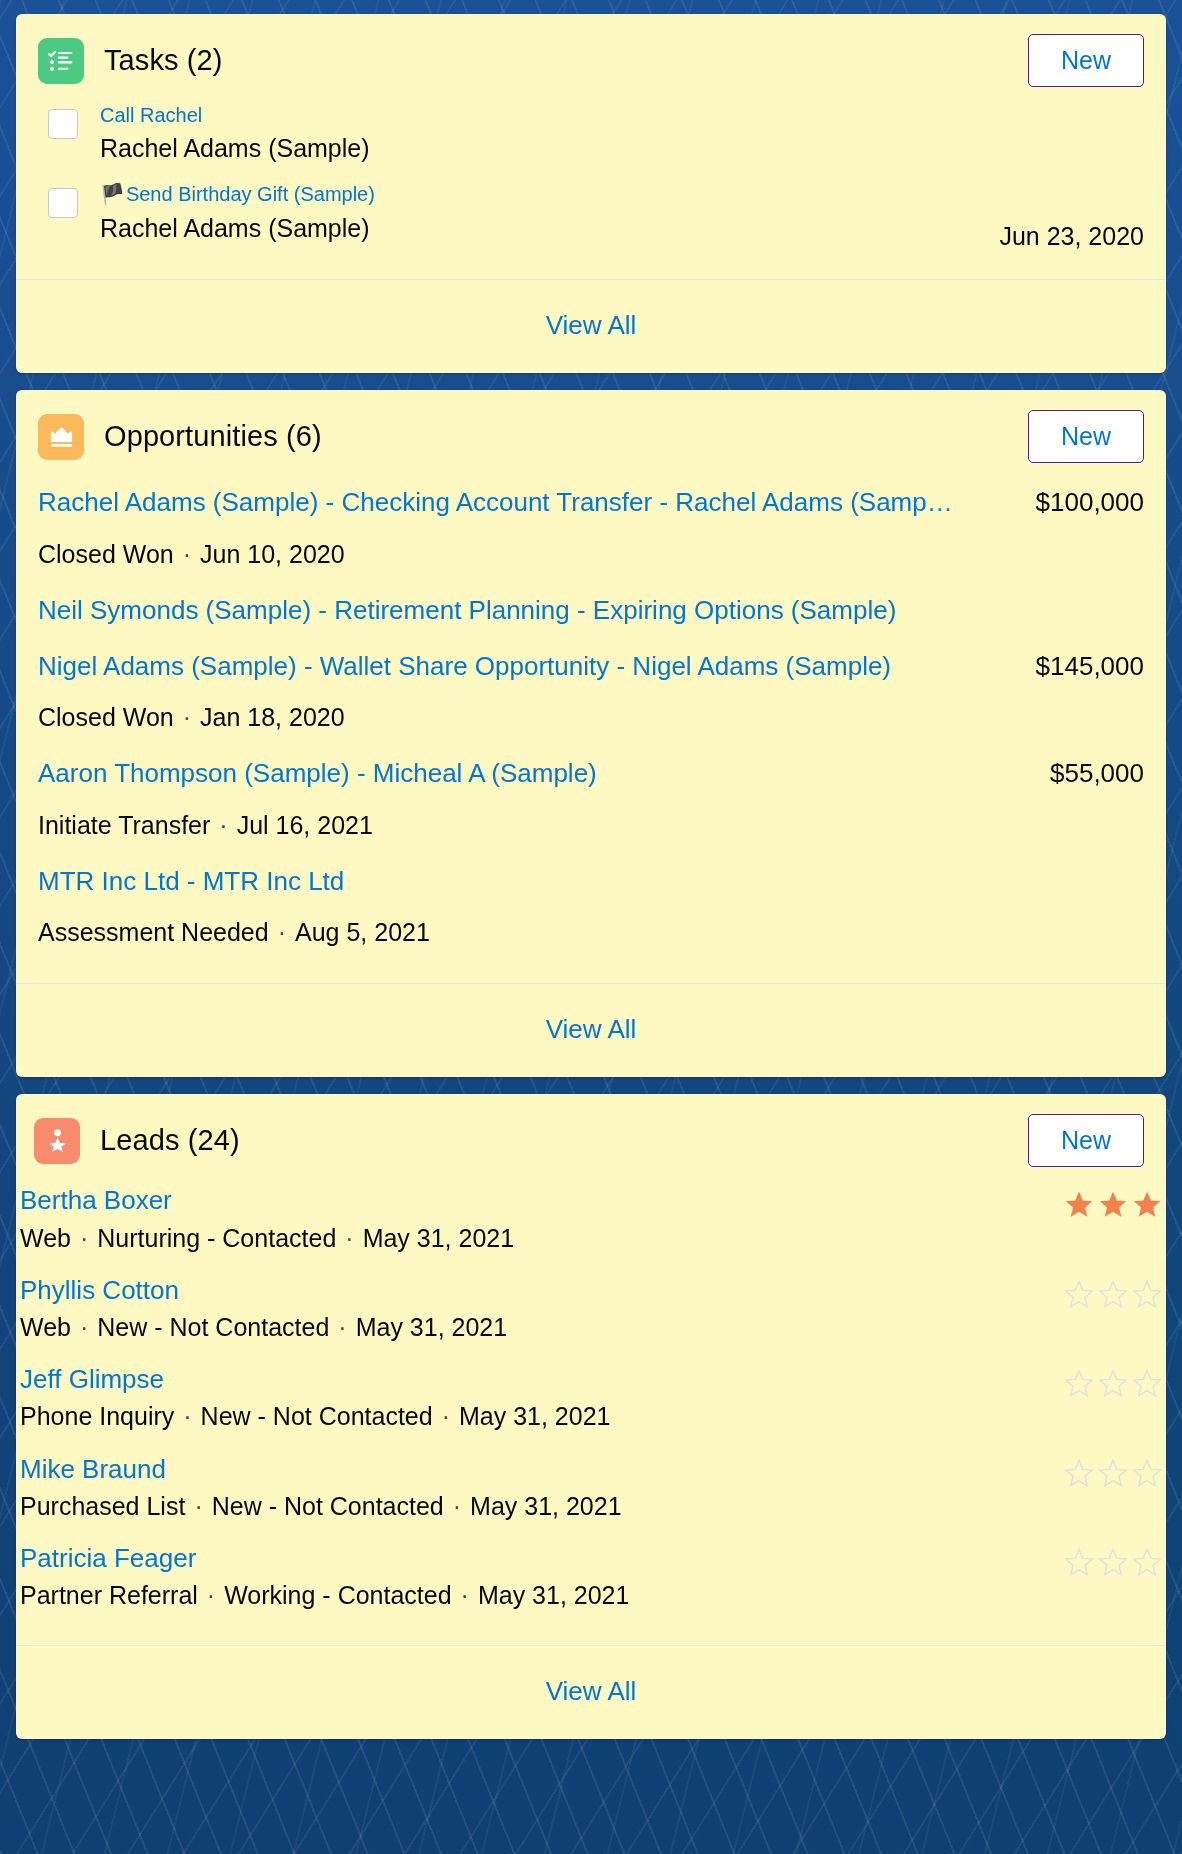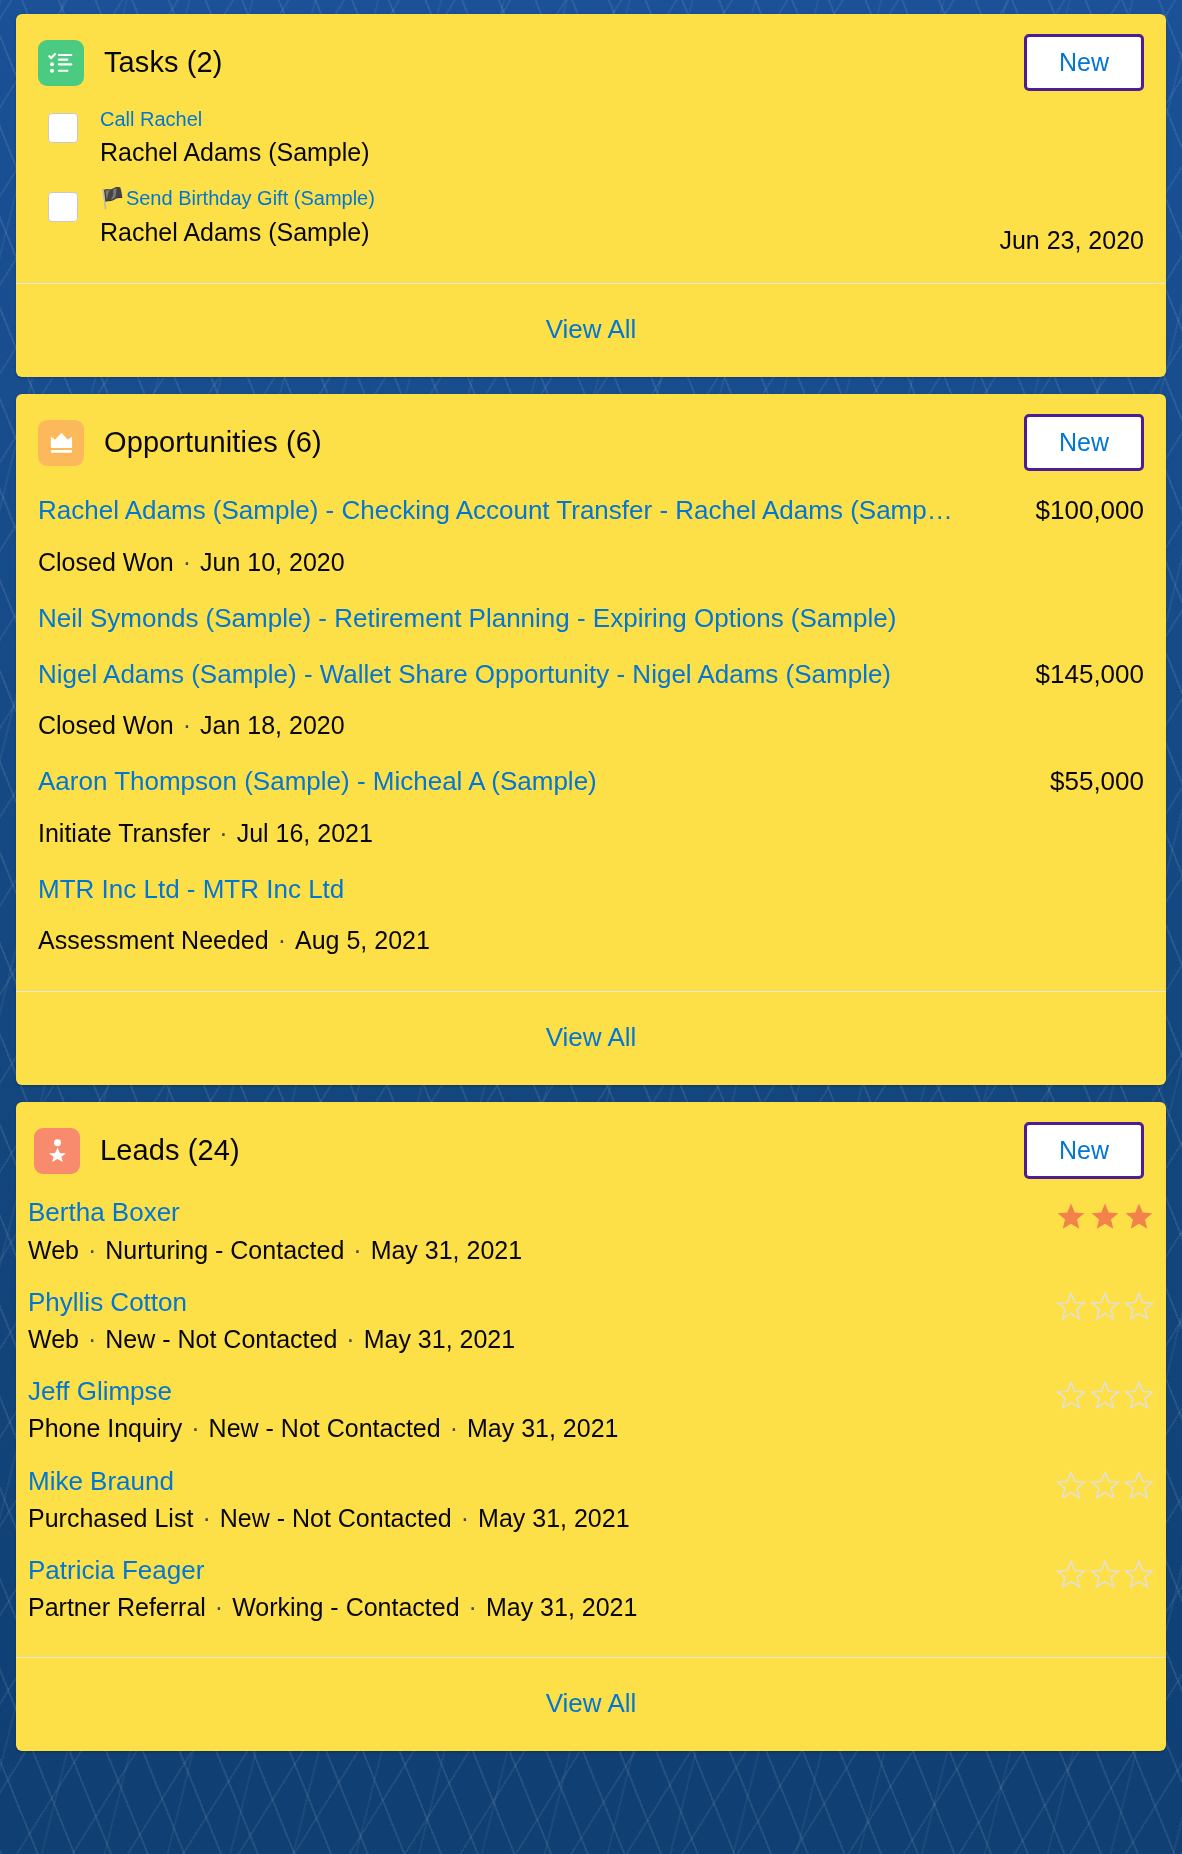--- a/index.html
+++ b/index.html
@@ -34,21 +34,21 @@
     width: 1182px;
     height: 1854px;
     padding: 14px 16px 0 16px;
     display: flex;
     flex-direction: column;
     gap: 17px;
   }
 
   
   .card {
-    background: #fde047;
+    background: #fef9c3;
     border-radius: 6px;
     box-shadow: 0 1px 3px rgba(0,0,0,.25);
     overflow: hidden;
     flex: 0 0 auto;
   }
 
   .card-header {
     display: flex;
     align-items: center;
     padding: 20px 22px 8px 22px;
@@ -72,21 +72,21 @@
     color: #080707;
     margin-left: 20px;
     font-weight: 400;
     letter-spacing: .1px;
     white-space: nowrap;
   }
 
   .spacer { flex: 1 1 auto; }
 
   .btn-new {
-    border: 3px solid #4c1d95;
+    border: 1px solid #4c1d95;
     border-radius: 5px;
     background: #ffffff;
     color: #0176d3;
     font-family: inherit;
     font-size: 25px;
     padding: 13px 32px;
     line-height: 1;
     cursor: pointer;
     white-space: nowrap;
   }
@@ -175,21 +175,21 @@
     color: #080707;
     margin-top: 20px;
     line-height: 1.25;
   }
   .dot { padding: 0 9px; color: #444; }
 
   .opps-list { padding-top: 4px; padding-bottom: 22px; }
 
   
   .leads-header { padding-left: 18px; }
-  .leads-body { padding: 0 12px; }
+  .leads-body { padding: 0 4px; }
   .lead-row {
     display: flex;
     align-items: flex-start;
     padding: 10px 0 11px 0;
   }
   .lead-main { flex: 1 1 auto; min-width: 0; }
   .lead-name {
     font-size: 26px;
     color: #0176d3;
     line-height: 1.2;

